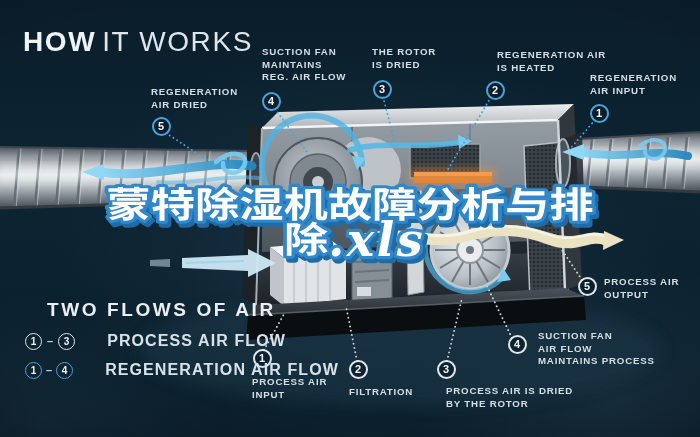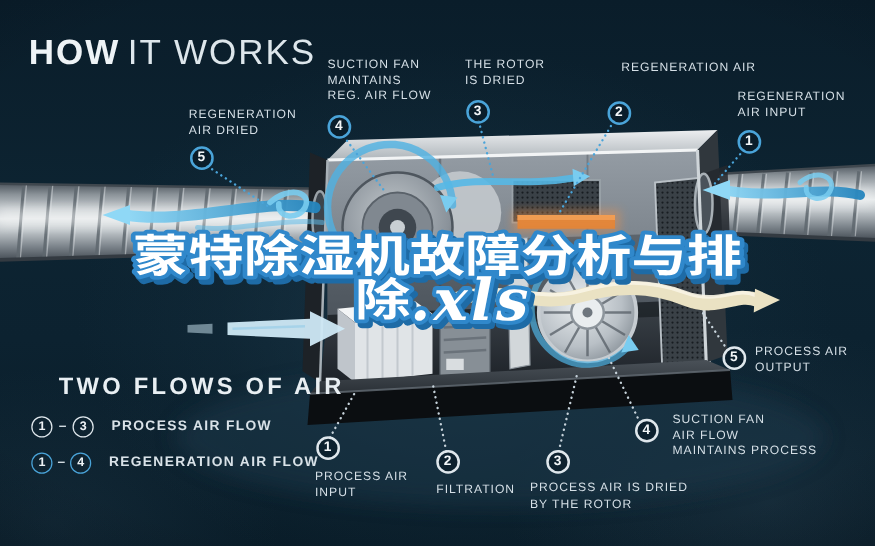--- a/index.html
+++ b/index.html
@@ -13,52 +13,52 @@
   }
   #stage *{box-sizing:border-box;}
   svg{position:absolute;left:0;top:0;}
   #vignette{position:absolute;inset:0;pointer-events:none;
     background:radial-gradient(ellipse 120% 105% at 50% 48%, rgba(0,0,0,0) 52%, rgba(2,10,17,0.62) 100%);}
 
   #title{position:absolute;left:23px;top:26px;font-size:28px;letter-spacing:1.6px;color:#eef3f6;white-space:nowrap;}
   #title .t-bold{font-weight:bold;}
   #title .t-light{font-weight:normal;color:#dde6eb;margin-left:6px;}
 
-  .label{position:absolute;font-size:9.7px;font-weight:normal;letter-spacing:0.8px;
+  .label{position:absolute;font-size:9.7px;font-weight:bold;letter-spacing:0.8px;
          line-height:1.3;color:#d5dfe6;white-space:nowrap;}
   .lbl-line{display:block;}
 
   .badge{position:absolute;width:19px;height:19px;border-radius:50%;
          background:rgba(10,28,40,0.72);display:flex;align-items:center;justify-content:center;}
   .badge-num{font-size:11px;font-weight:bold;color:#f2f6f8;line-height:1;}
   .ring-blue{border:2px solid #4aa4d9;}
   .ring-white{border:2px solid #dfe7ec;}
 
   #legend{position:absolute;left:25px;top:299px;}
   #legend-heading{font-size:19px;font-weight:bold;letter-spacing:2.6px;color:#e9eff3;margin-left:22px;}
   .legend-row{display:flex;align-items:center;margin-top:11px;height:18px;}
   .legend-circle{width:17px;height:17px;border-radius:50%;display:flex;align-items:center;justify-content:center;
                  font-size:10px;font-weight:bold;color:#eef3f6;background:transparent;flex:0 0 auto;}
   .legend-circle.ring-white{border-width:1.8px;}
   .legend-circle.ring-blue{border-width:1.8px;}
   .legend-dash{color:#cfd9df;font-weight:bold;margin:0 5px;font-size:11px;}
-  .legend-label{font-size:11px;font-weight:bold;letter-spacing:1.1px;color:#d9e2e8;margin-left:14px;}
+  .legend-label{font-size:16px;font-weight:bold;letter-spacing:1.1px;color:#d9e2e8;margin-left:32px;}
   #legend-row-regeneration .legend-dash{margin:0 4px;}
 
   .xls-text{font-family:"DejaVu Serif","Liberation Serif",serif;font-style:italic;font-weight:bold;
             font-size:46px;letter-spacing:2.5px;}
   .visually-hidden{position:absolute;width:1px;height:1px;overflow:hidden;clip:rect(0 0 0 0);white-space:nowrap;}
   #label-0{left:151px;top:86px;} #badge-0{left:151.5px;top:116.5px;}
   #label-1{left:262px;top:46px;} #badge-1{left:261.5px;top:91.5px;}
   #label-2{left:372px;top:46px;} #badge-2{left:372.5px;top:79.5px;}
   #label-3{left:485px;top:49px;margin-left:12px;} #badge-3{left:485.5px;top:80.5px;}
   #label-4{left:590px;top:72px;} #badge-4{left:589.5px;top:103.5px;}
   #label-5{left:252px;top:376px;} #badge-5{left:252.5px;top:348.5px;}
   #label-6{left:349px;top:386px;} #badge-6{left:348.5px;top:359.5px;}
-  #label-7{left:424px;top:385px;} #badge-7{left:436.5px;top:359.5px;}
+  #label-7{left:446px;top:385px;} #badge-7{left:436.5px;top:359.5px;}
   #label-8{left:538px;top:330px;} #badge-8{left:507.5px;top:334.5px;}
   #label-9{left:604px;top:276px;} #badge-9{left:577.5px;top:276.5px;}
 </style>
 </head>
 <body>
 
 <div id="stage">
 
 <svg id="scene" width="700" height="437" viewBox="0 0 700 437" aria-hidden="true">
 <defs>
@@ -328,20 +328,21 @@
         <span class="lbl-line">THE ROTOR</span>
         <span class="lbl-line">IS DRIED</span>
       </div>
 </div>
 <div class="callout">
  <div class="badge ring-blue" id="badge-3">
         <span class="badge-num">2</span>
       </div>
  <div class="label" id="label-3">
         <span class="lbl-line">REGENERATION AIR</span>
+        <span class="lbl-line">IS HEATED</span>
       </div>
 </div>
 <div class="callout">
  <div class="badge ring-blue" id="badge-4">
         <span class="badge-num">1</span>
       </div>
  <div class="label" id="label-4">
         <span class="lbl-line">REGENERATION</span>
         <span class="lbl-line">AIR INPUT</span>
       </div>

